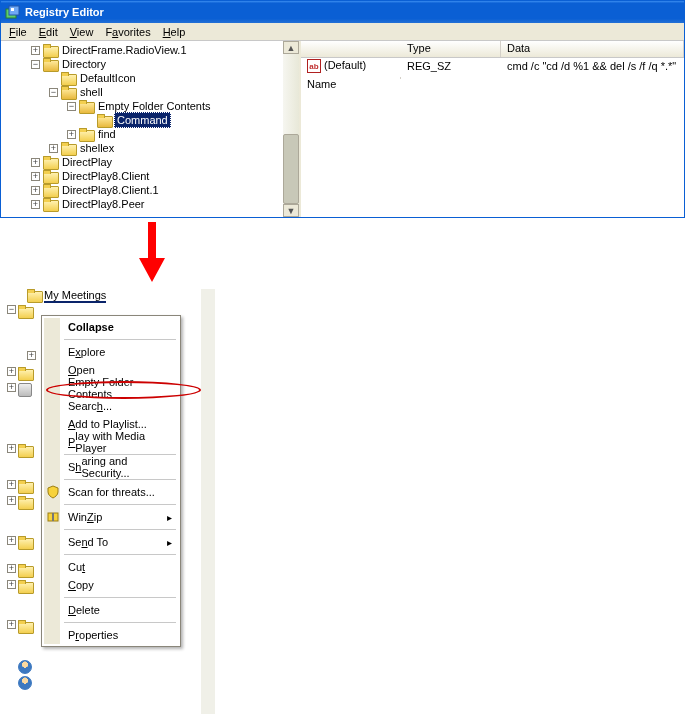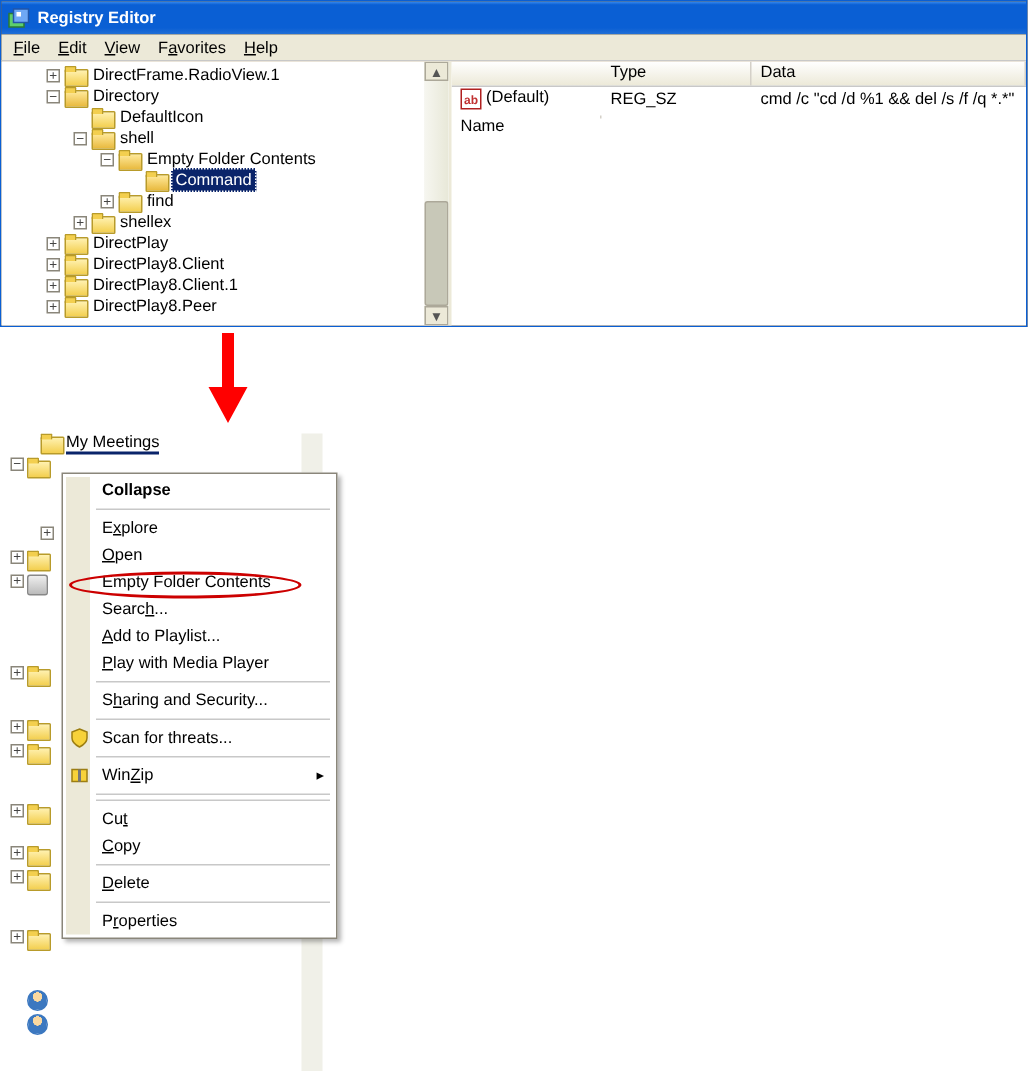--- a/index.html
+++ b/index.html
@@ -184,21 +184,21 @@
     border-radius:2px;
   }
   .disk{background:linear-gradient(#eee,#bbb);border:1px solid #888;}
   .usericon{background:radial-gradient(circle at 50% 30%, #fbd9a0 30%, #3c78c0 31%);border:1px solid #3c78c0;border-radius:50%;}
   .odd-folder{display:inline-block;width:14px;height:12px;margin-right:3px;position:relative;}
   .odd-folder::before{content:"";position:absolute;left:0;top:2px;width:14px;height:10px;background:linear-gradient(#fff1b0,#f3cf4f);border:1px solid #b89b2a;border-radius:1px;}
   .odd-folder::after{content:"";position:absolute;left:0;top:0;width:6px;height:3px;background:#f3cf4f;border:1px solid #b89b2a;border-bottom:none;border-radius:1px 1px 0 0;}
   .ctx-menu {
     position: absolute;
     left: 41px; top: 315px;
-    width: 184px;
+    width: 140px;
     background: #fff;
     border: 1px solid #8a867a;
     box-shadow: 2px 2px 3px rgba(0,0,0,.3);
     padding: 2px;
   }
   .ctx-gutter{
     position:absolute;left:2px;top:2px;bottom:2px;width:16px;background:#ece9d8;
   }
   .ctx-items{position:relative;margin-left:18px;}
   .ctx-item{
@@ -449,20 +449,21 @@
     <div class="ctx-item has-sub">
       <span class="ctx-icon">
         <svg width="14" height="14" viewBox="0 0 14 14">
             <rect x="2" y="3" width="10" height="8" fill="#f7d23a" stroke="#9c7e12"></rect>
             <rect x="6" y="3" width="2" height="8" fill="#777"></rect>
           </svg>
       </span>
       Win<u>Z</u>ip
     </div>
     <div class="ctx-sep"></div>
+    <div class="ctx-item has-sub">Se<u>n</u>d To</div>
     <div class="ctx-sep"></div>
     <div class="ctx-item">Cu<u>t</u></div>
     <div class="ctx-item"><u>C</u>opy</div>
     <div class="ctx-sep"></div>
     <div class="ctx-item"><u>D</u>elete</div>
     <div class="ctx-sep"></div>
     <div class="ctx-item">P<u>r</u>operties</div>
   </div>
 </div>
 

